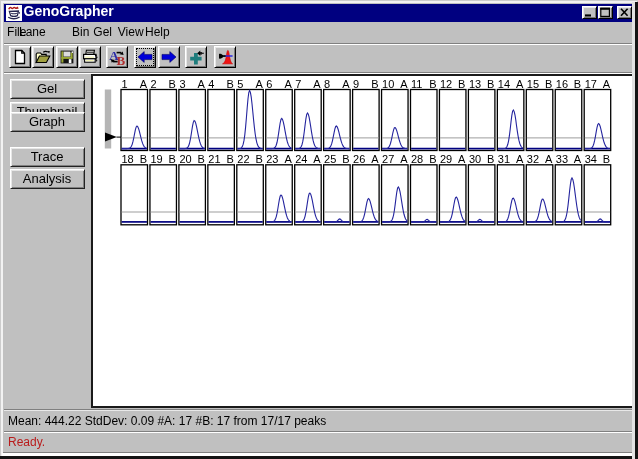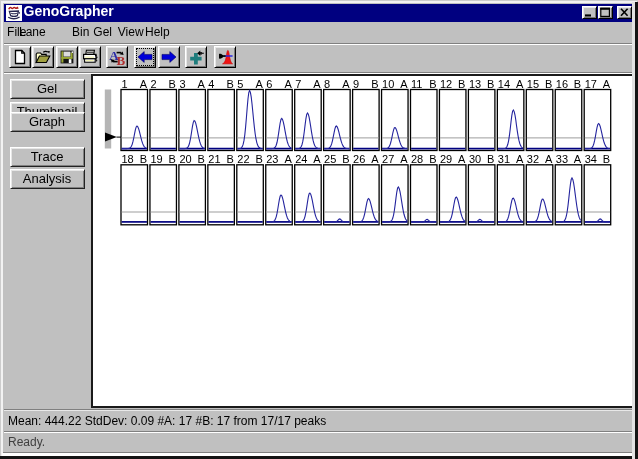--- a/index.html
+++ b/index.html
@@ -365,19 +365,19 @@
     <line x1="584.80" y1="212.0" x2="610.10" y2="212.0" stroke="#9d9d9d" stroke-width="1"></line>
     <line x1="584.80" y1="221.9" x2="610.10" y2="221.9" stroke="#000080" stroke-width="1.7"></line>
     <path d="M585,221.9L585.8,221.9L586.6,221.9L587.4,221.9L588.2,221.9L589,221.9L589.8,221.9L590.6,221.9L591.4,221.9L592.2,221.9L593,221.9L593.8,221.9L594.6,221.89L595.4,221.87L596.2,221.77L597,221.49L597.8,220.93L598.6,220.08L599.4,219.25L600.2,218.9L601,219.25L601.8,220.08L602.6,220.93L603.4,221.49L604.2,221.77L605,221.87L605.8,221.89L606.6,221.9L607.4,221.9L608.2,221.9L609,221.9L609.8,221.9" fill="none" stroke="#24249e" stroke-width="1.1"></path>
   </svg>
 
 <div class="abs" style="left:4px;top:409px;width:629px;height:1px;background:#808080"></div>
 <div class="abs" style="left:4px;top:410px;width:629px;height:1px;background:#e8e8e8"></div>
 <div class="abs" style="left:8px;top:413px;height:17px;line-height:17px;font-size:12px;color:#000">Mean: 444.22 StdDev: 0.09 #A: 17 #B: 17 from 17/17 peaks</div>
 <div class="abs" style="left:4px;top:431px;width:629px;height:1px;background:#808080"></div>
 <div class="abs" style="left:4px;top:432px;width:629px;height:1px;background:#ffffff"></div>
-<div class="abs" style="left:8px;top:434px;height:17px;line-height:17px;font-size:12px;color:#404040">Ready.</div>
+<div class="abs" style="left:8px;top:434px;height:17px;line-height:17px;font-size:12px;color:#b91c1c">Ready.</div>
 
 <div class="abs" style="left:3px;top:452px;width:631px;height:1px;background:#808080"></div>
 <div class="abs" style="left:2px;top:453.2px;width:634px;height:2.8px;background:#ffffff"></div>
 <div class="abs" style="left:0px;top:456px;width:638px;height:3px;background:#141414"></div>
 <div class="abs" style="left:632px;top:2px;width:2.5px;height:457px;background:#e2e2e2"></div>
 <div class="abs" style="left:634.5px;top:2px;width:3px;height:457px;background:#141414"></div>
 <div class="abs" style="left:637.5px;top:0;width:0.5px;height:459px;background:#8a8a8a"></div>
 </body></html>

